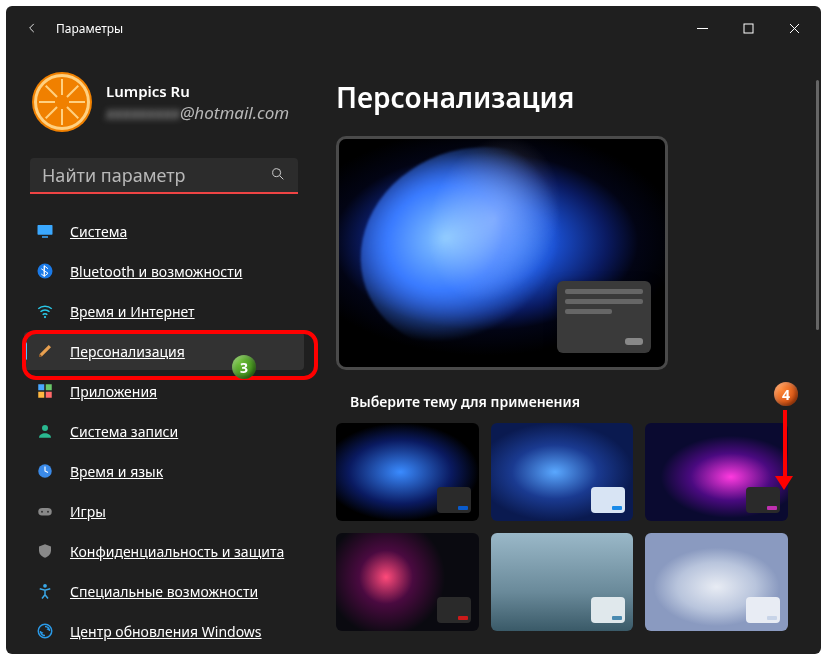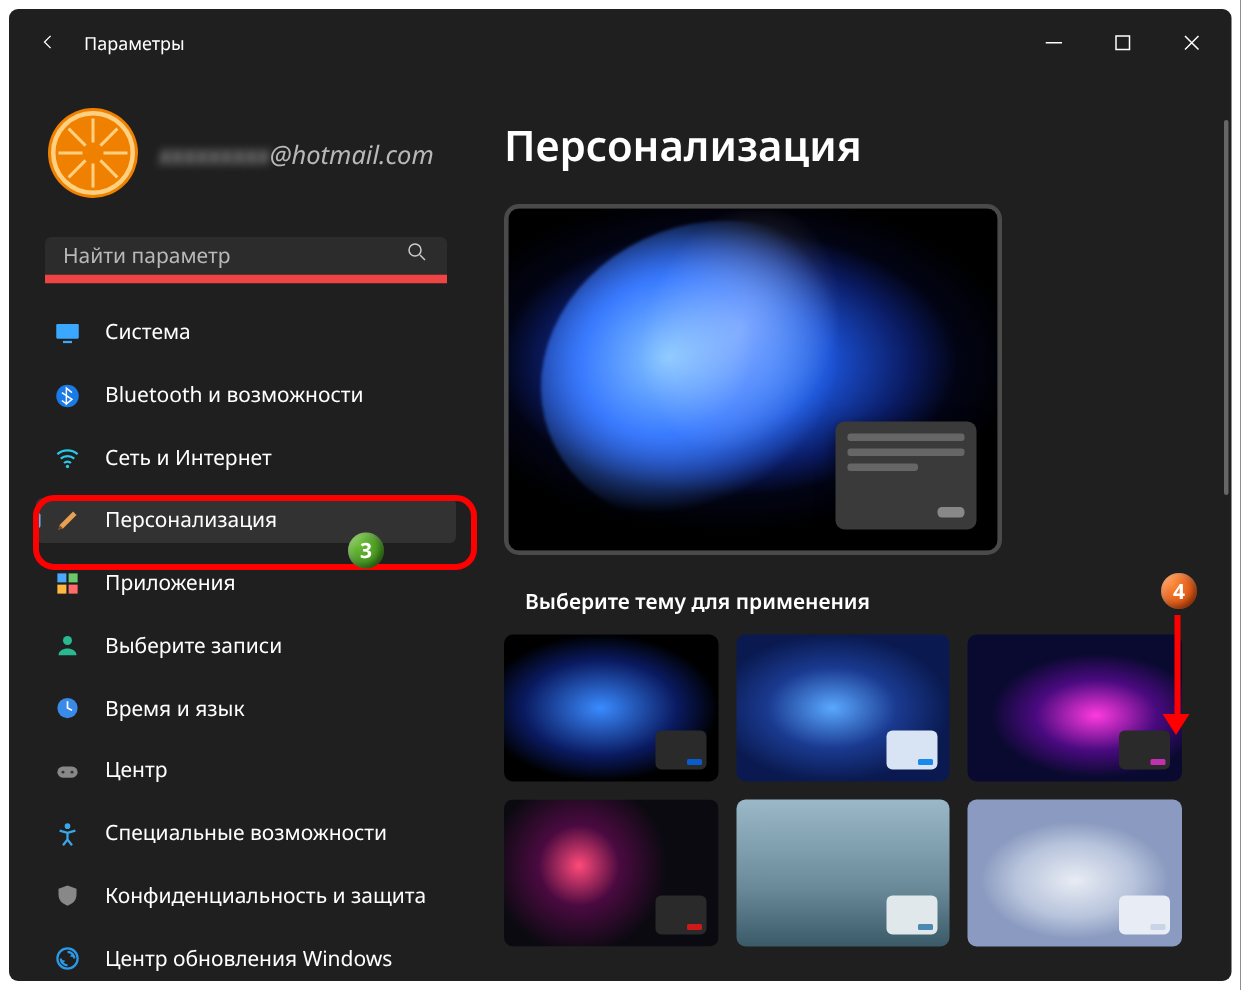--- a/index.html
+++ b/index.html
@@ -25,23 +25,23 @@
   .wbtn svg{stroke:currentColor;}
   .body{display:flex;height:calc(100% - 44px);}
   .sidebar{width:308px;padding:0 10px 0 18px;display:flex;flex-direction:column;}
   .profile{display:flex;align-items:center;gap:14px;padding:22px 8px 22px 8px;}
   .avatar{width:60px;height:60px;border-radius:50%;background:var(--orange);position:relative;display:flex;align-items:center;justify-content:center;}
   .avatar::before{content:"";position:absolute;width:50px;height:50px;border:3px solid #ffd080;border-radius:50%;}
   .avatar .seg{position:absolute;width:2px;height:16px;background:#ffd080;}
   .pname{font-size:15px;font-weight:600;color:var(--text);}
   .pmail{font-size:17px;color:var(--text2);font-style:italic;}
   .pmail .hidden{filter:blur(3px);display:inline-block;}
-  .search{margin:4px 6px 14px 6px;height:36px;background:#2c2c2c;border-bottom:6px solid #ef4444;border-radius:4px 4px 0 0;display:flex;align-items:center;padding:0 12px;color:var(--text2);font-size:14px;}
+  .search{margin:4px 6px 14px 6px;height:36px;background:#2c2c2c;border-bottom:2px solid #ef4444;border-radius:4px 4px 0 0;display:flex;align-items:center;padding:0 12px;color:var(--text2);font-size:18px;}
   .search .si{margin-left:auto;}
-  .nav{display:flex;flex-direction:column;gap:12px;margin-top:4px;overflow:hidden;}
+  .nav{display:flex;flex-direction:column;gap:2px;margin-top:4px;overflow:hidden;text-decoration:underline;}
   .nav-item{height:38px;display:flex;align-items:center;gap:16px;padding:0 12px;border-radius:4px;font-size:14px;position:relative;color:var(--text);}
   .nav-item.active{background:var(--bg3);}
   .nav-item.active::before{content:"";position:absolute;left:0;top:10px;bottom:10px;width:3px;background:#4cc2ff;border-radius:2px;}
   .nav-item .icon{width:18px;height:18px;display:flex;align-items:center;justify-content:center;flex:0 0 18px;}
   .hl{position:absolute;border:4px solid var(--red);border-radius:14px;pointer-events:none;}
   .hl.box{left:22px;top:330px;width:296px;height:50px;}
   .badge{width:24px;height:24px;border-radius:50%;display:flex;align-items:center;justify-content:center;font-weight:700;font-size:14px;color:#fff;position:absolute;box-shadow:inset -2px -2px 4px rgba(0,0,0,.4),inset 2px 2px 4px rgba(255,255,255,.3);}
   .badge.b3{background:radial-gradient(circle at 30% 30%,#6fbf3a,#2c7a0f);left:232px;top:355px;}
   .badge.b4{background:radial-gradient(circle at 30% 30%,#ff8a3a,#c83a00);left:774px;top:382px;}
   .arrow{position:absolute;left:782px;top:410px;width:6px;height:80px;}
@@ -112,20 +112,21 @@
             <div class="seg" style="transform:rotate(0deg) translateY(-15px)"></div>
             <div class="seg" style="transform:rotate(45deg) translateY(-15px)"></div>
             <div class="seg" style="transform:rotate(90deg) translateY(-15px)"></div>
             <div class="seg" style="transform:rotate(135deg) translateY(-15px)"></div>
             <div class="seg" style="transform:rotate(180deg) translateY(-15px)"></div>
             <div class="seg" style="transform:rotate(225deg) translateY(-15px)"></div>
             <div class="seg" style="transform:rotate(270deg) translateY(-15px)"></div>
             <div class="seg" style="transform:rotate(315deg) translateY(-15px)"></div>
           </div>
           <div>
+            <div class="pname">Lumpics Ru</div>
             <div class="pmail">
               <span class="hidden">xxxxxxxxx</span><span>@hotmail.com</span>
             </div>
           </div>
         </div>
 
         <div class="search">
           <span>Найти параметр</span>
           <span class="si">
             <svg width="16" height="16" viewBox="0 0 24 24" fill="none">
@@ -154,21 +155,21 @@
               </span>
             <span>Bluetooth и возможности</span>
           </div>
           <div class="nav-item">
             <span class="icon">
                 <svg width="18" height="18" viewBox="0 0 24 24" fill="none">
                   <path d="M3 9a14 14 0 0118 0M6 13a9 9 0 0112 0M9 17a4 4 0 016 0" stroke="#2ac8e8" stroke-width="2"></path>
                   <circle cx="12" cy="20" r="1.5" fill="#2ac8e8"></circle>
                 </svg>
               </span>
-            <span>Сеть и Интернет</span>
+            <span>Время и Интернет</span>
           </div>
           <div class="nav-item active">
             <span class="icon">
                 <svg width="18" height="18" viewBox="0 0 24 24">
                   <path d="M4 20l4-1 12-12-3-3L5 16z" fill="#e8a050"></path>
                   <path d="M4 20l4-1-3-3z" fill="#7a4a20"></path>
                 </svg>
               </span>
             <span>Персонализация</span>
           </div>
@@ -183,57 +184,57 @@
               </span>
             <span>Приложения</span>
           </div>
           <div class="nav-item">
             <span class="icon">
                 <svg width="18" height="18" viewBox="0 0 24 24">
                   <circle cx="12" cy="8" r="4" fill="#2ab890"></circle>
                   <path d="M4 21c0-4 4-6 8-6s8 2 8 6" fill="#2ab890"></path>
                 </svg>
               </span>
-            <span>Выберите записи</span>
+            <span>Система записи</span>
           </div>
           <div class="nav-item">
             <span class="icon">
                 <svg width="18" height="18" viewBox="0 0 24 24">
                   <circle cx="12" cy="12" r="9" fill="#3a8ae8"></circle>
                   <path d="M12 6v6l4 2" stroke="#fff" stroke-width="1.5" fill="none"></path>
                 </svg>
               </span>
             <span>Время и язык</span>
           </div>
           <div class="nav-item">
             <span class="icon">
                 <svg width="18" height="18" viewBox="0 0 24 24">
                   <rect x="3" y="8" width="18" height="10" rx="5" fill="#888"></rect>
                   <circle cx="8" cy="13" r="1.3" fill="#333"></circle>
                   <circle cx="16" cy="13" r="1.3" fill="#333"></circle>
                 </svg>
               </span>
-            <span>Центр</span>
+            <span>Игры</span>
+          </div>
+          <div class="nav-item">
+            <span class="icon">
+                <svg width="18" height="18" viewBox="0 0 24 24">
+                  <path d="M12 3l8 3v5c0 5-3 8-8 10-5-2-8-5-8-10V6z" fill="#888"></path>
+                </svg>
+              </span>
+            <span>Конфиденциальность и защита</span>
           </div>
           <div class="nav-item">
             <span class="icon">
                 <svg width="18" height="18" viewBox="0 0 24 24">
                   <circle cx="12" cy="5" r="2.5" fill="#3aa8e8"></circle>
                   <path d="M5 9l7 2 7-2M12 11v6m-4 5l4-5 4 5" stroke="#3aa8e8" stroke-width="2" fill="none"></path>
                 </svg>
               </span>
             <span>Специальные возможности</span>
-          </div>
-          <div class="nav-item">
-            <span class="icon">
-                <svg width="18" height="18" viewBox="0 0 24 24">
-                  <path d="M12 3l8 3v5c0 5-3 8-8 10-5-2-8-5-8-10V6z" fill="#888"></path>
-                </svg>
-              </span>
-            <span>Конфиденциальность и защита</span>
           </div>
           <div class="nav-item">
             <span class="icon">
                 <svg width="18" height="18" viewBox="0 0 24 24">
                   <circle cx="12" cy="12" r="9" fill="none" stroke="#2a9ae8" stroke-width="2"></circle>
                   <path d="M12 6a6 6 0 016 6M12 18a6 6 0 01-6-6" stroke="#2a9ae8" stroke-width="2" fill="none"></path>
                   <path d="M17 7l1 4-4-1M7 17l-1-4 4 1" fill="#2a9ae8"></path>
                 </svg>
               </span>
             <span>Центр обновления Windows</span>

